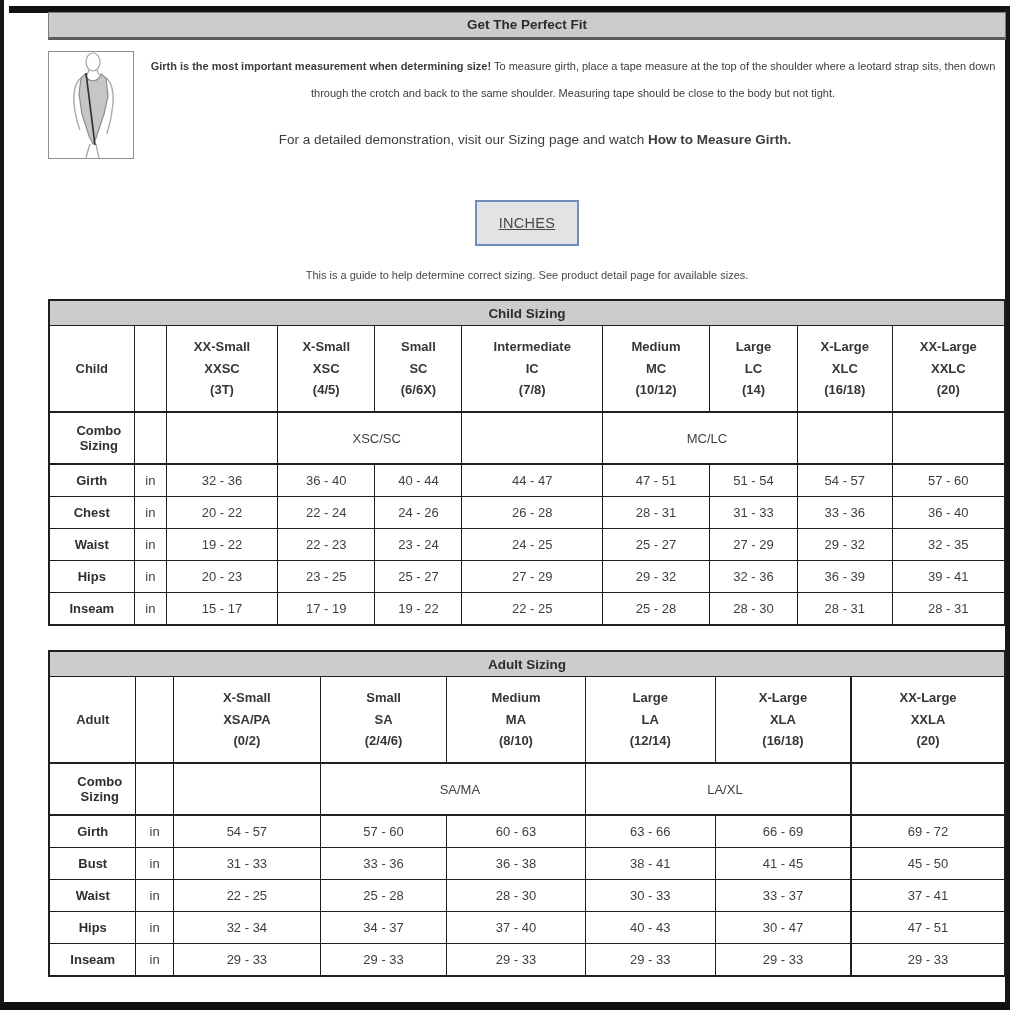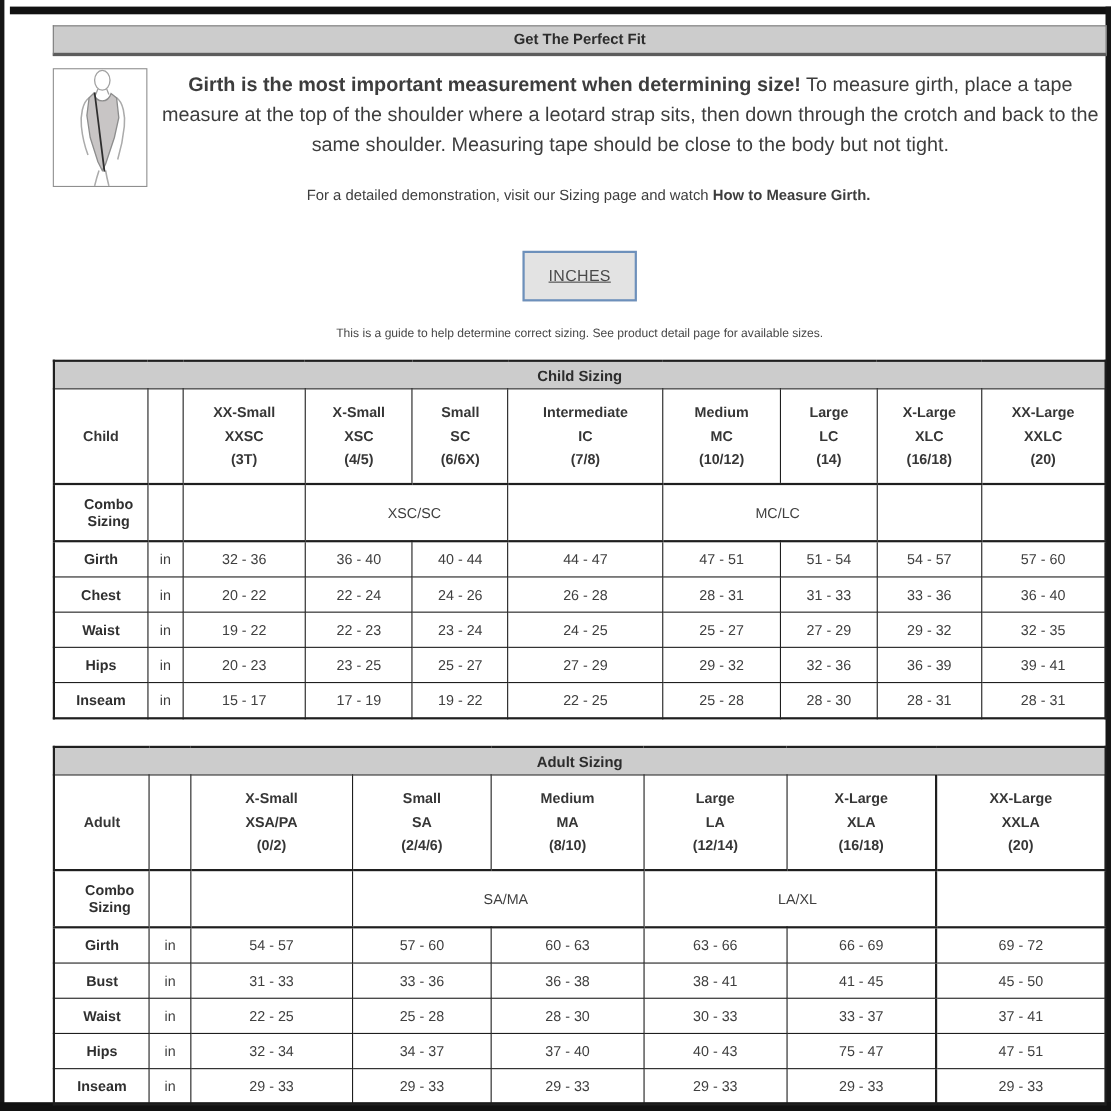--- a/index.html
+++ b/index.html
@@ -7,36 +7,36 @@
     position:relative; width:1010px; height:1010px; overflow:hidden;
     background:#ffffff; font-family:"Liberation Sans","DejaVu Sans",sans-serif;
     color:#3d3d3d;
   }
   
   .frame-left   { position:absolute; left:0; top:0; width:4px; height:1010px; background:#161616; }
   .frame-top    { position:absolute; left:9px; top:6px; width:1001px; height:7px; background:#111; }
   .frame-right  { position:absolute; right:0; top:6px; width:5px; height:1004px; background:#161616; }
   .frame-bottom { position:absolute; left:0; bottom:0; width:1010px; height:8px; background:#111; }
 
-  .content { position:absolute; left:48px; top:23px; width:958px; }
+  .content { position:absolute; left:48px; top:12px; width:958px; }
 
   .header-bar {
     background:#cccccc; border:1px solid #7d7d7d; border-bottom:3px solid #5c5c5c;
     height:24px; line-height:24px; text-align:center; font-weight:bold;
     font-size:13.5px; color:#2c2c2c;
   }
 
   .intro-row { position:relative; margin-top:11px; min-height:106px; }
   .figure-box {
     position:absolute; left:0; top:0; width:84px; height:106px;
     border:1px solid #8f8f8f; background:#fff; box-sizing:content-box;
   }
   .intro-text {
     margin:0 0 0 92px; padding-top:2px; text-align:center;
-    font-size:18px; line-height:27px; color:#3d3d3d;
+    font-size:11px; line-height:27px; color:#3d3d3d;
   }
   .demo-line { margin:25px 0 0; text-align:center; font-size:13.5px; color:#3d3d3d;padding-left:16px; }
 
   .btn-row { margin-top:43px; display:flex; justify-content:center; gap:4px; }
   .btn {
     font-family:inherit; font-size:14.5px; letter-spacing:0.3px; color:#4a4a4a;
     background:#ffffff; border:1px solid #b5b5b5; height:46px; padding:0 22px;
     cursor:pointer; box-sizing:border-box;
   }
   .btn.selected { background:#e3e3e3; border:2px solid #6d90bb;text-decoration:underline; }
@@ -281,21 +281,21 @@
               <td class="val">33 - 37</td>
               <td class="val">37 - 41</td>
             </tr>
             <tr class="data-row">
               <td class="row-label">Hips</td>
               <td class="unit-cell">in</td>
               <td class="val">32 - 34</td>
               <td class="val">34 - 37</td>
               <td class="val">37 - 40</td>
               <td class="val">40 - 43</td>
-              <td class="val">75 - 47</td>
+              <td class="val">30 - 47</td>
               <td class="val">47 - 51</td>
             </tr>
             <tr class="data-row">
               <td class="row-label">Inseam</td>
               <td class="unit-cell">in</td>
               <td class="val">29 - 33</td>
               <td class="val">29 - 33</td>
               <td class="val">29 - 33</td>
               <td class="val">29 - 33</td>
               <td class="val">29 - 33</td>

